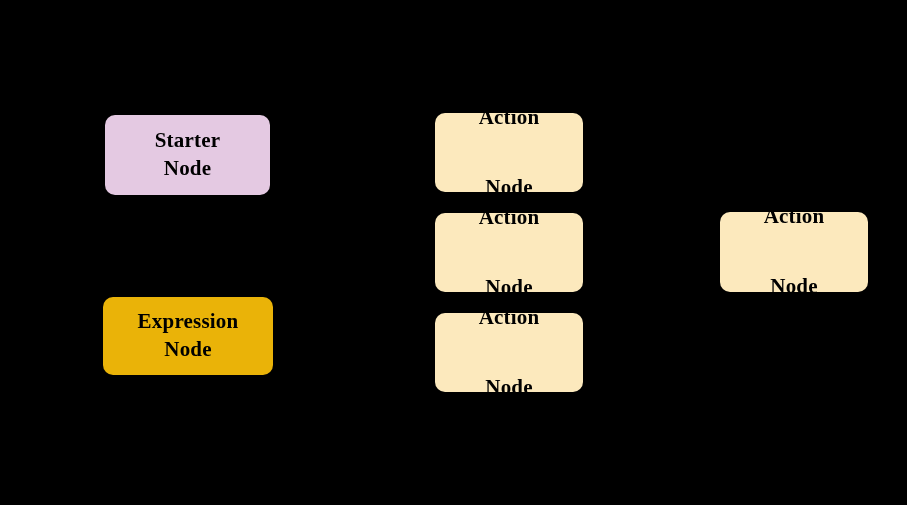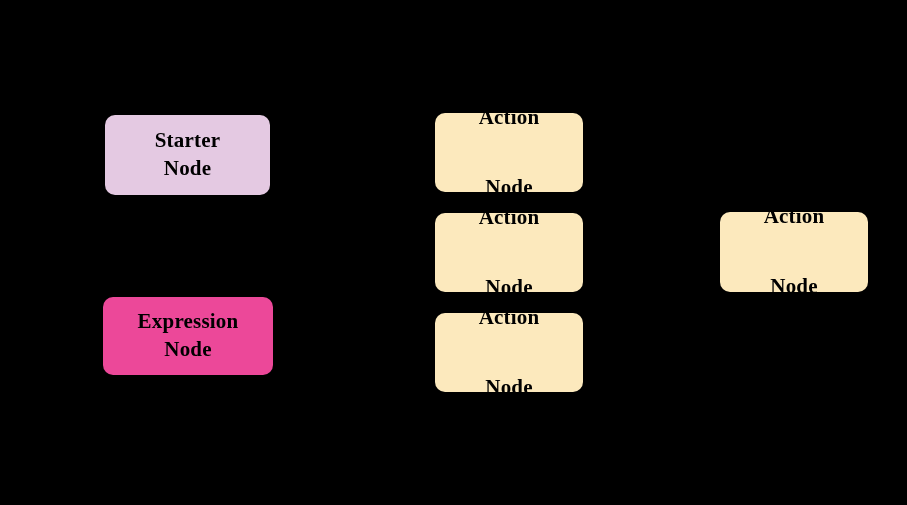--- a/index.html
+++ b/index.html
@@ -38,21 +38,21 @@
     font-size: 21px;
     line-height: 1.32;
     letter-spacing: 0.2px;
     z-index: 2;
   }
   .node .line {
     display: block;
     white-space: nowrap;
   }
   .node-starter     { background: #e4c9e2; }
-  .node-expression  { background: #ec4899; font-family: Liberation Serif, serif; }
+  .node-expression  { background: #eab308; font-family: Liberation Serif, serif; }
   .node-action      { background: #fce9bd; gap: 42px; }
 </style>
 </head>
 <body>
 
 <div id="canvas">
 
   <svg id="edge-layer" viewBox="0 0 907 505" width="907" height="505" aria-hidden="true">
     <g stroke="#000000" stroke-width="2" fill="none">
       <path d="M 188 195 L 188 297"></path>

